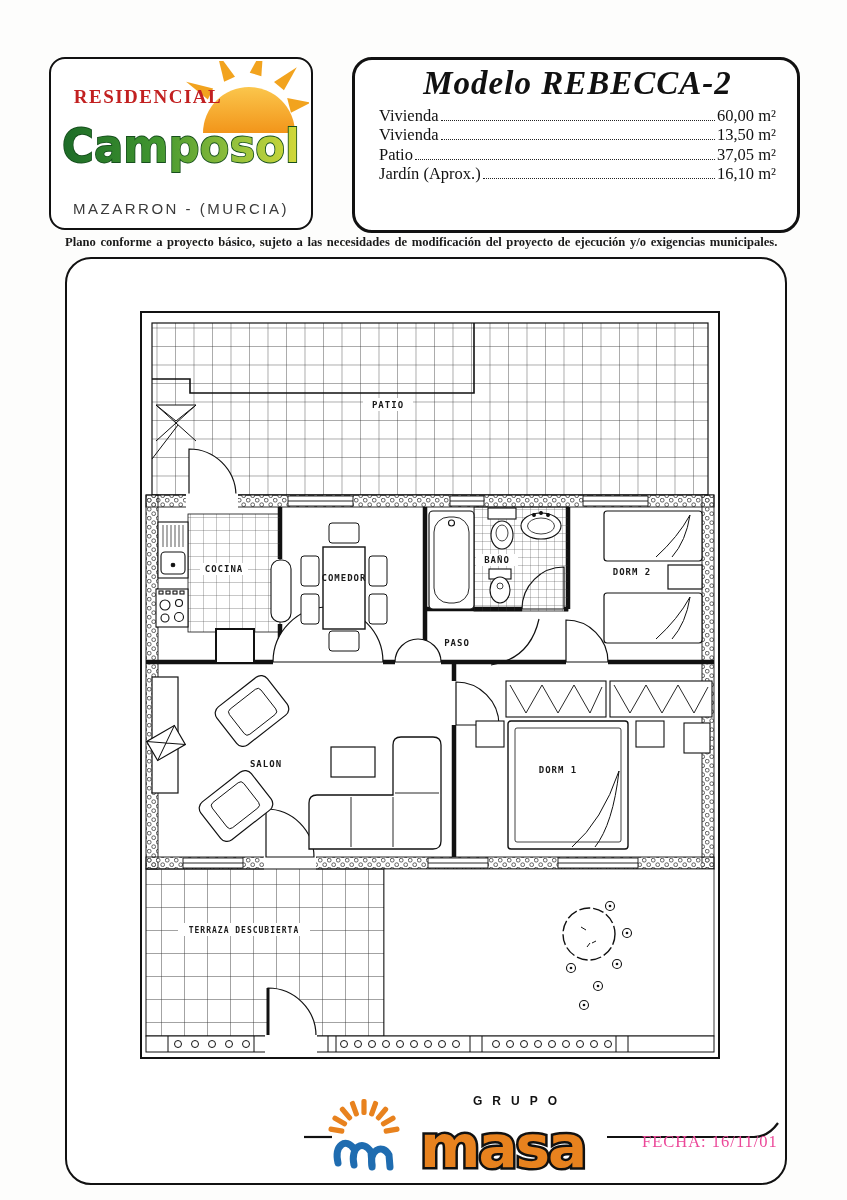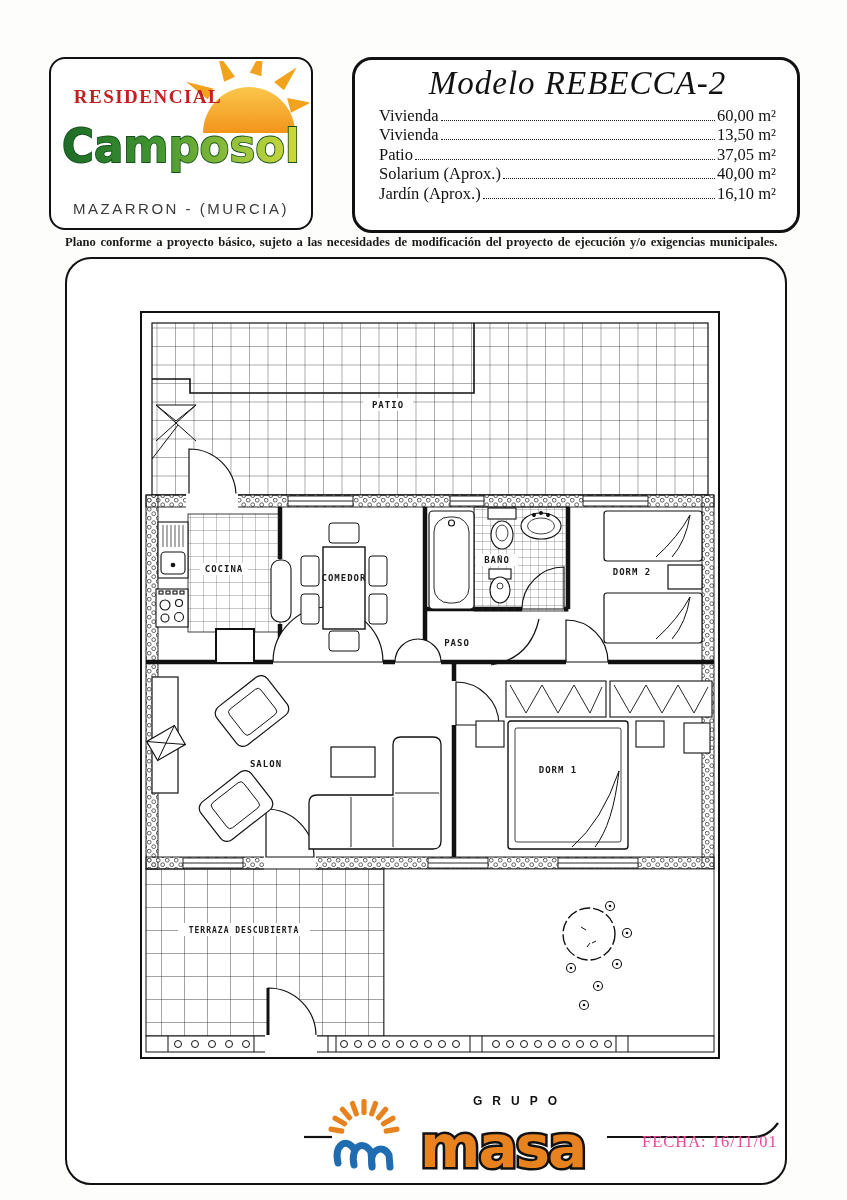--- a/index.html
+++ b/index.html
@@ -8,21 +8,21 @@
 
   
   .logo-box { position:absolute; left:49px; top:57px; width:264px; height:173px;
     border:2.5px solid #111; border-radius:16px; background:#fff; }
   .logo-box svg { position:absolute; left:4px; top:2px; }
   .location { position:absolute; bottom:11px; width:100%; text-align:center;
     font-family:"Liberation Sans", sans-serif; font-size:15px; letter-spacing:2.5px; color:#3a3a3a; }
 
   .spec-box { position:absolute; left:352px; top:57px; width:448px; height:176px;
     border:3px solid #111; border-radius:20px; background:#fff; padding:6px 21px 8px 24px; }
-  .spec-title { text-align:center; font-style:italic; font-weight:normal; font-size:33px;
+  .spec-title { text-align:center; font-style:italic; font-weight:bold; font-size:33px;
     letter-spacing:1px; line-height:1.05; margin-bottom:5px; }
   .spec-row { display:flex; align-items:baseline; font-size:16.5px; line-height:19.5px; }
   .spec-row .leader { flex:1; border-bottom:1.8px dotted #222; margin:0 2px 3px; }
   .spec-total { display:flex; align-items:baseline; font-style:italic; font-weight:bold; font-size:19px;
     border-top:1.6px solid #111; margin:4px -21px 0 -24px; padding:5px 21px 0 24px; }
   .spec-total .leader { flex:1; border-bottom:2px dotted #222; margin:0 2px 4px; }
 
   .disclaimer { position:absolute; left:65px; top:235px; width:722px; text-align:left;
     font-size:12.6px; font-weight:bold; color:#1a1a1a; word-spacing:1.5px; }
 
@@ -81,25 +81,20 @@
         </div>
         <div class="spec-row">
           <span>Vivienda</span>
           <span class="leader"></span>
           <span>13,50 m²</span>
         </div>
         <div class="spec-row">
           <span>Patio</span>
           <span class="leader"></span>
           <span>37,05 m²</span>
-        </div>
-        <div class="spec-row">
-          <span>Solarium (Aprox.)</span>
-          <span class="leader"></span>
-          <span>40,00 m²</span>
         </div>
         <div class="spec-row">
           <span>Jardín (Aprox.)</span>
           <span class="leader"></span>
           <span>16,10 m²</span>
         </div>
       </div>
   </div>
 
   <div class="disclaimer">Plano conforme a proyecto básico, sujeto a las necesidades de modificación del proyecto de ejecución y/o exigencias municipales.</div>

